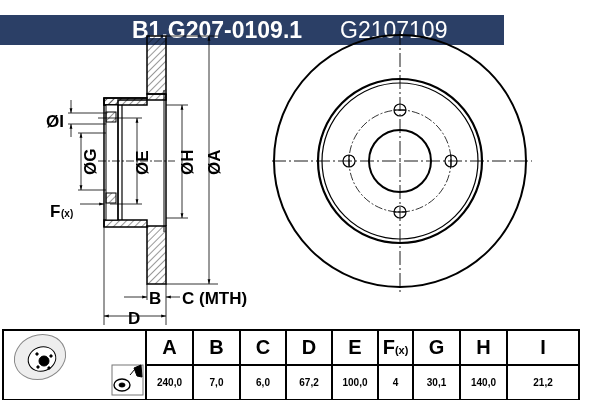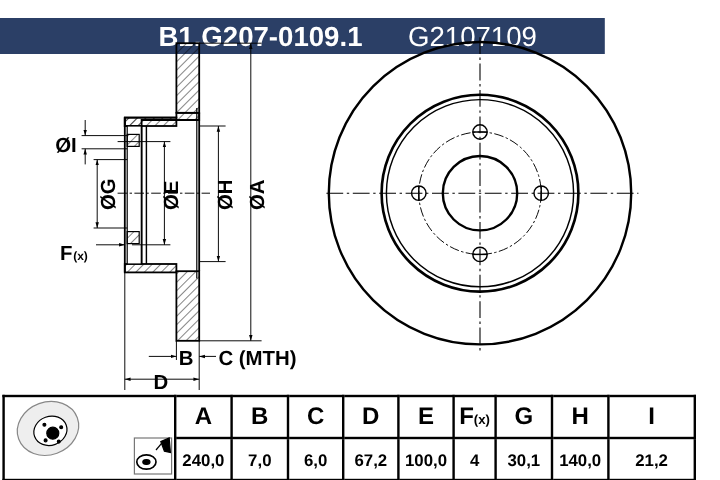--- a/index.html
+++ b/index.html
@@ -5,21 +5,21 @@
   html,body{margin:0;padding:0;background:#fff;}
   body{width:600px;height:400px;position:relative;overflow:hidden;font-family:"Liberation Sans",sans-serif;}
   .header{position:absolute;left:0;top:0;width:504px;height:30px;background:#2b3f66;margin-top:15px;}
   .header .t1{position:absolute;left:132px;top:2px;font-size:23px;font-weight:bold;color:#fff;letter-spacing:0px;}
   .header .t2{position:absolute;left:340px;top:2px;font-size:23px;font-weight:normal;color:#fff;}
   .note{position:absolute;left:4px;top:34px;font-size:9.5px;font-weight:bold;color:#000;line-height:12px;}
   .drawing{position:absolute;left:0;top:30px;}
   table.spec{position:absolute;left:2px;top:329px;border-collapse:collapse;}
   table.spec td{border:2px solid #000;text-align:center;font-weight:bold;padding:0;}
   .hdr td{height:33px;font-size:20px;}
-  .val td{height:33px;font-size:14px;margin-top:32px;}
+  .val td{height:33px;font-size:10px;margin-top:32px;}
   td.icons{width:141px;position:relative;}
   .fsmall{font-size:11px;}
 </style>
 </head>
 <body>
 
 <div class="header">
   <span class="t1">B1.G207-0109.1</span>
   <span class="t2">G2107109</span>
 </div>

